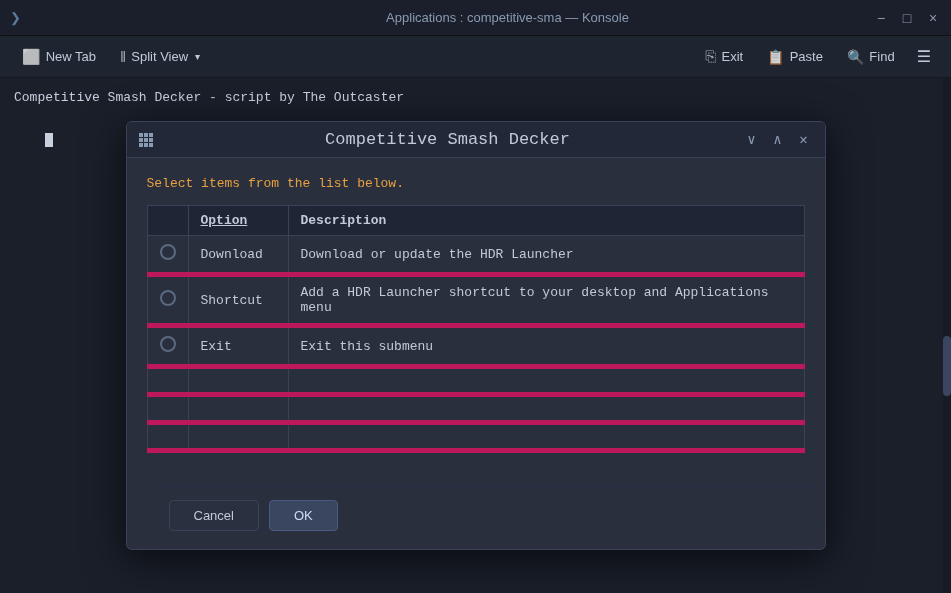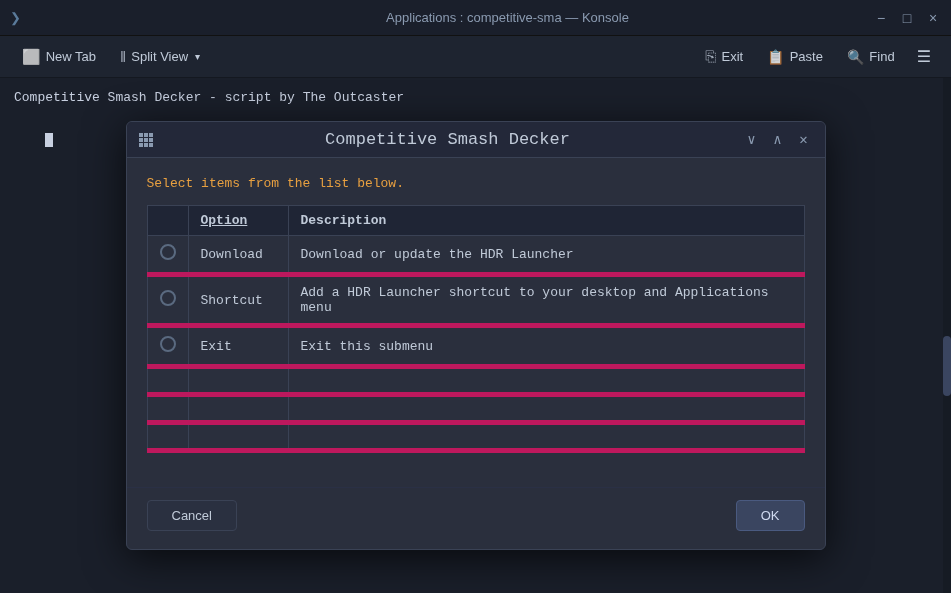--- a/index.html
+++ b/index.html
@@ -272,24 +272,25 @@
     }
 
     
     .empty-row td {
       height: 28px;
     }
 
     
     .dialog-footer {
       display: flex;
-      justify-content: space-between;
+      justify-content: flex-start;
       gap: 10px;
       padding: 12px 20px 18px;
       border-top: 1px solid #2a3045;
+      margin-left: 22px;
     }
     .btn {
       padding: 7px 24px;
       border-radius: 4px;
       font-size: 13px;
       cursor: pointer;
       border: 1px solid transparent;
     }
     .btn-cancel {
       background: #2a3040;

